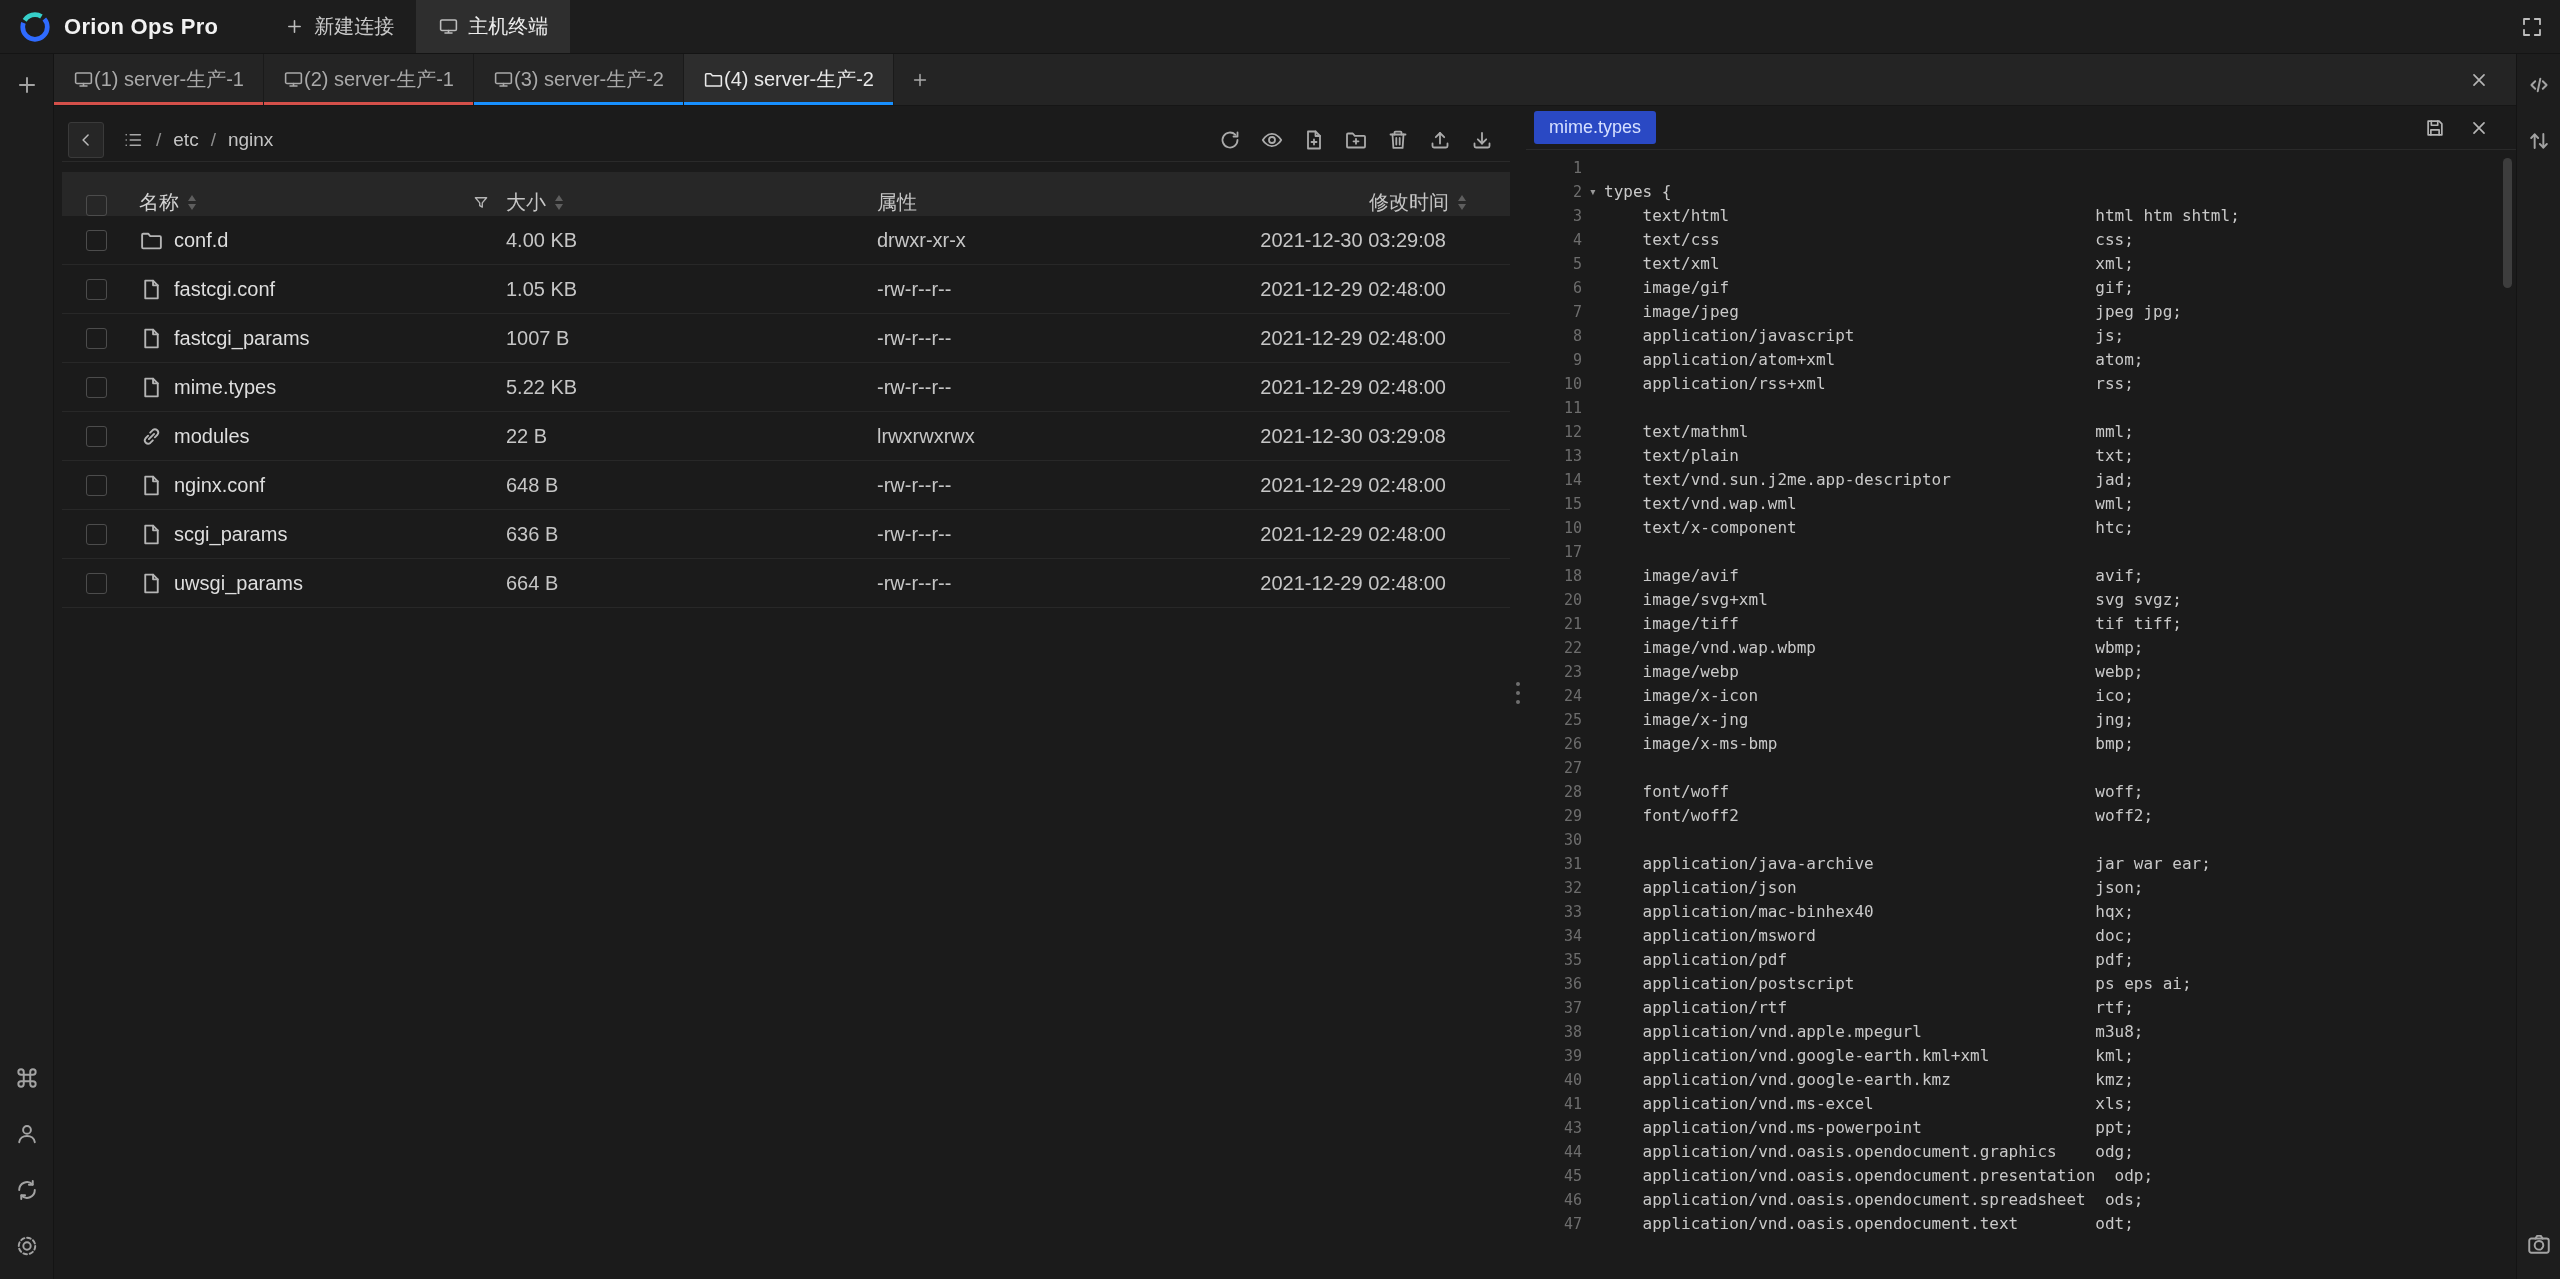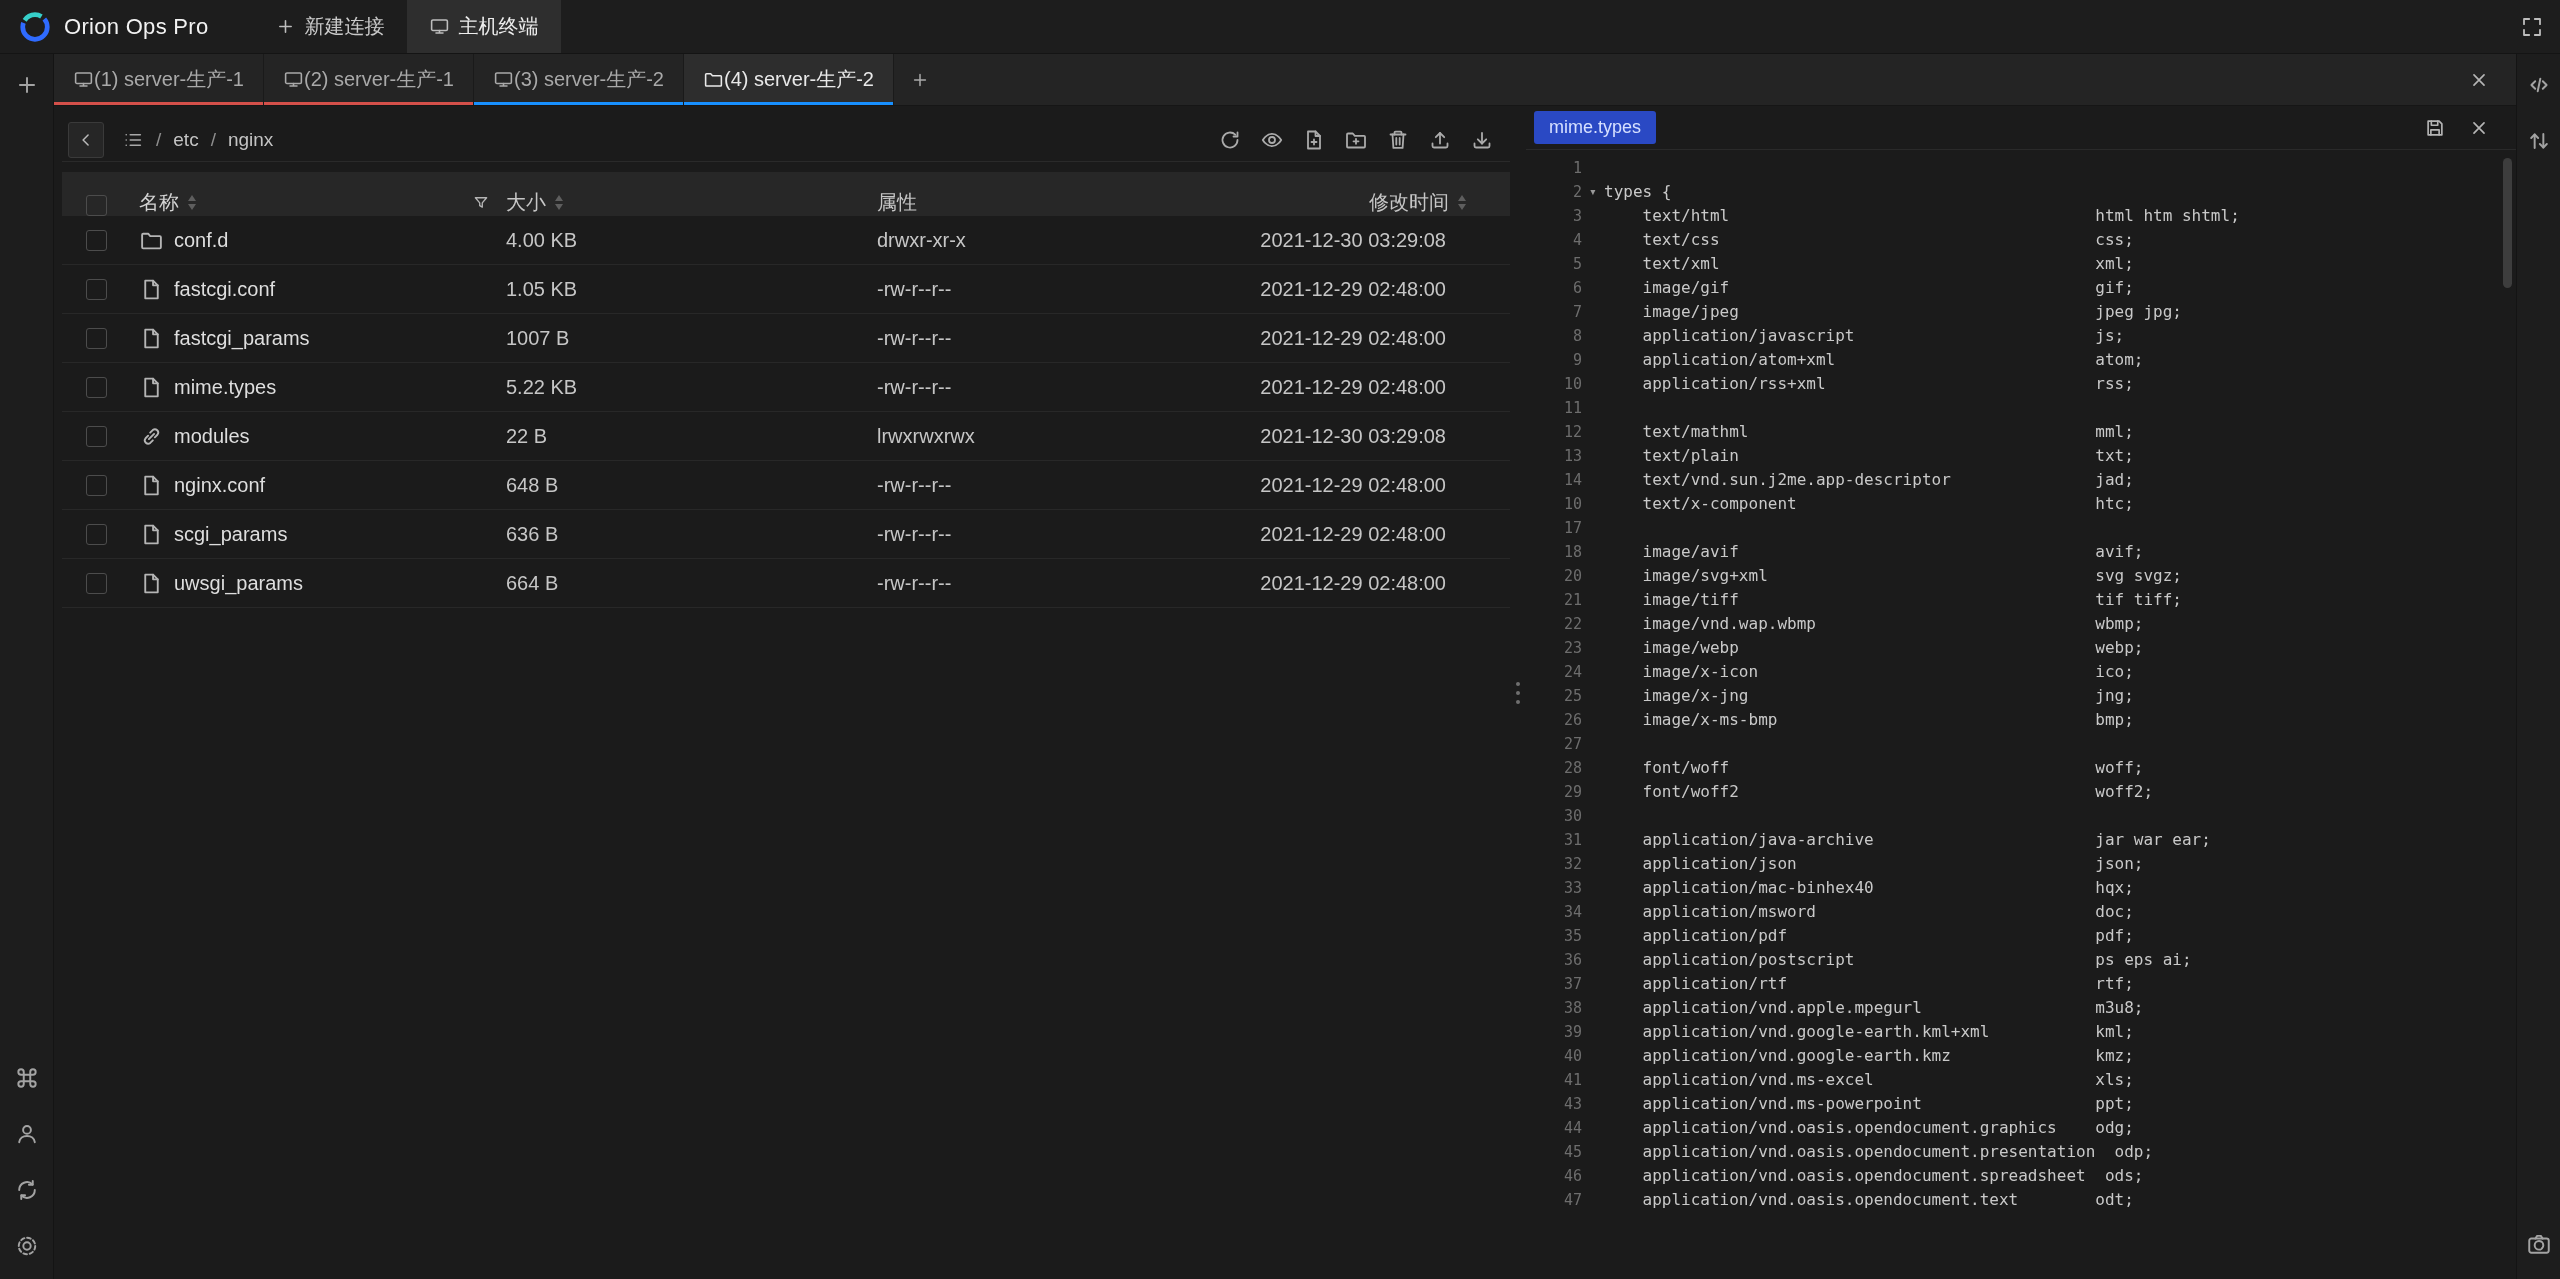--- a/index.html
+++ b/index.html
@@ -6,21 +6,21 @@
   html,body{width:2560px;height:1279px;overflow:hidden;background:#1a1a1a;
     font-family:"Liberation Sans",sans-serif;color:#d0d0d0}
   svg.ic{fill:none;stroke:currentColor;stroke-width:1.8;stroke-linecap:round;stroke-linejoin:round;display:block;width:24px;height:24px}
 
   .app{display:flex;flex-direction:column;height:100%}
 
   
   .topbar{height:54px;background:#1d1d1d;display:flex;align-items:center;flex:none;border-bottom:1px solid #141414}
   .brand{display:flex;align-items:center;gap:12px;padding:0 18px}
   .logo{width:34px;height:34px;display:block}
-  .app-name{font-size:22px;font-weight:normal;color:#f2f2f2;letter-spacing:.3px;white-space:nowrap}
+  .app-name{font-size:22px;font-weight:bold;color:#f2f2f2;letter-spacing:.3px;white-space:nowrap}
   .topnav{display:flex;height:100%;margin-left:26px}
   .topnav-item{display:flex;align-items:center;gap:9px;padding:8px 22px;font-size:20px;color:#c9c9c9;cursor:pointer;white-space:nowrap}
   .topnav-item .ic{width:21px;height:21px;color:#bdbdbd}
   .topnav-item.active{background:#2e2e2e;color:#ededed}
   .topbar-spacer{flex:1}
   .fullscreen-btn{padding:0 16px;color:#bdbdbd;cursor:pointer}
   .fullscreen-btn .ic{width:24px;height:24px}
 
   
   .shell{flex:1;display:flex;min-height:0}
@@ -552,20 +552,25 @@
                   <span class="ln">13</span>
                   <span class="fold"></span>
                   <span class="ct mimeline"><span class="mt">text/plain</span><span class="me">txt;</span></span>
                 </div>
                 <div class="cl">
                   <span class="ln">14</span>
                   <span class="fold"></span>
                   <span class="ct mimeline"><span class="mt">text/vnd.sun.j2me.app-descriptor</span><span class="me">jad;</span></span>
                 </div>
                 <div class="cl">
+                  <span class="ln">15</span>
+                  <span class="fold"></span>
+                  <span class="ct mimeline"><span class="mt">text/vnd.wap.wml</span><span class="me">wml;</span></span>
+                </div>
+                <div class="cl">
                   <span class="ln">10</span>
                   <span class="fold"></span>
                   <span class="ct mimeline"><span class="mt">text/x-component</span><span class="me">htc;</span></span>
                 </div>
                 <div class="cl">
                   <span class="ln">17</span>
                   <span class="fold"></span>
                   <span class="ct"></span>
                 </div>
                 <div class="cl">

